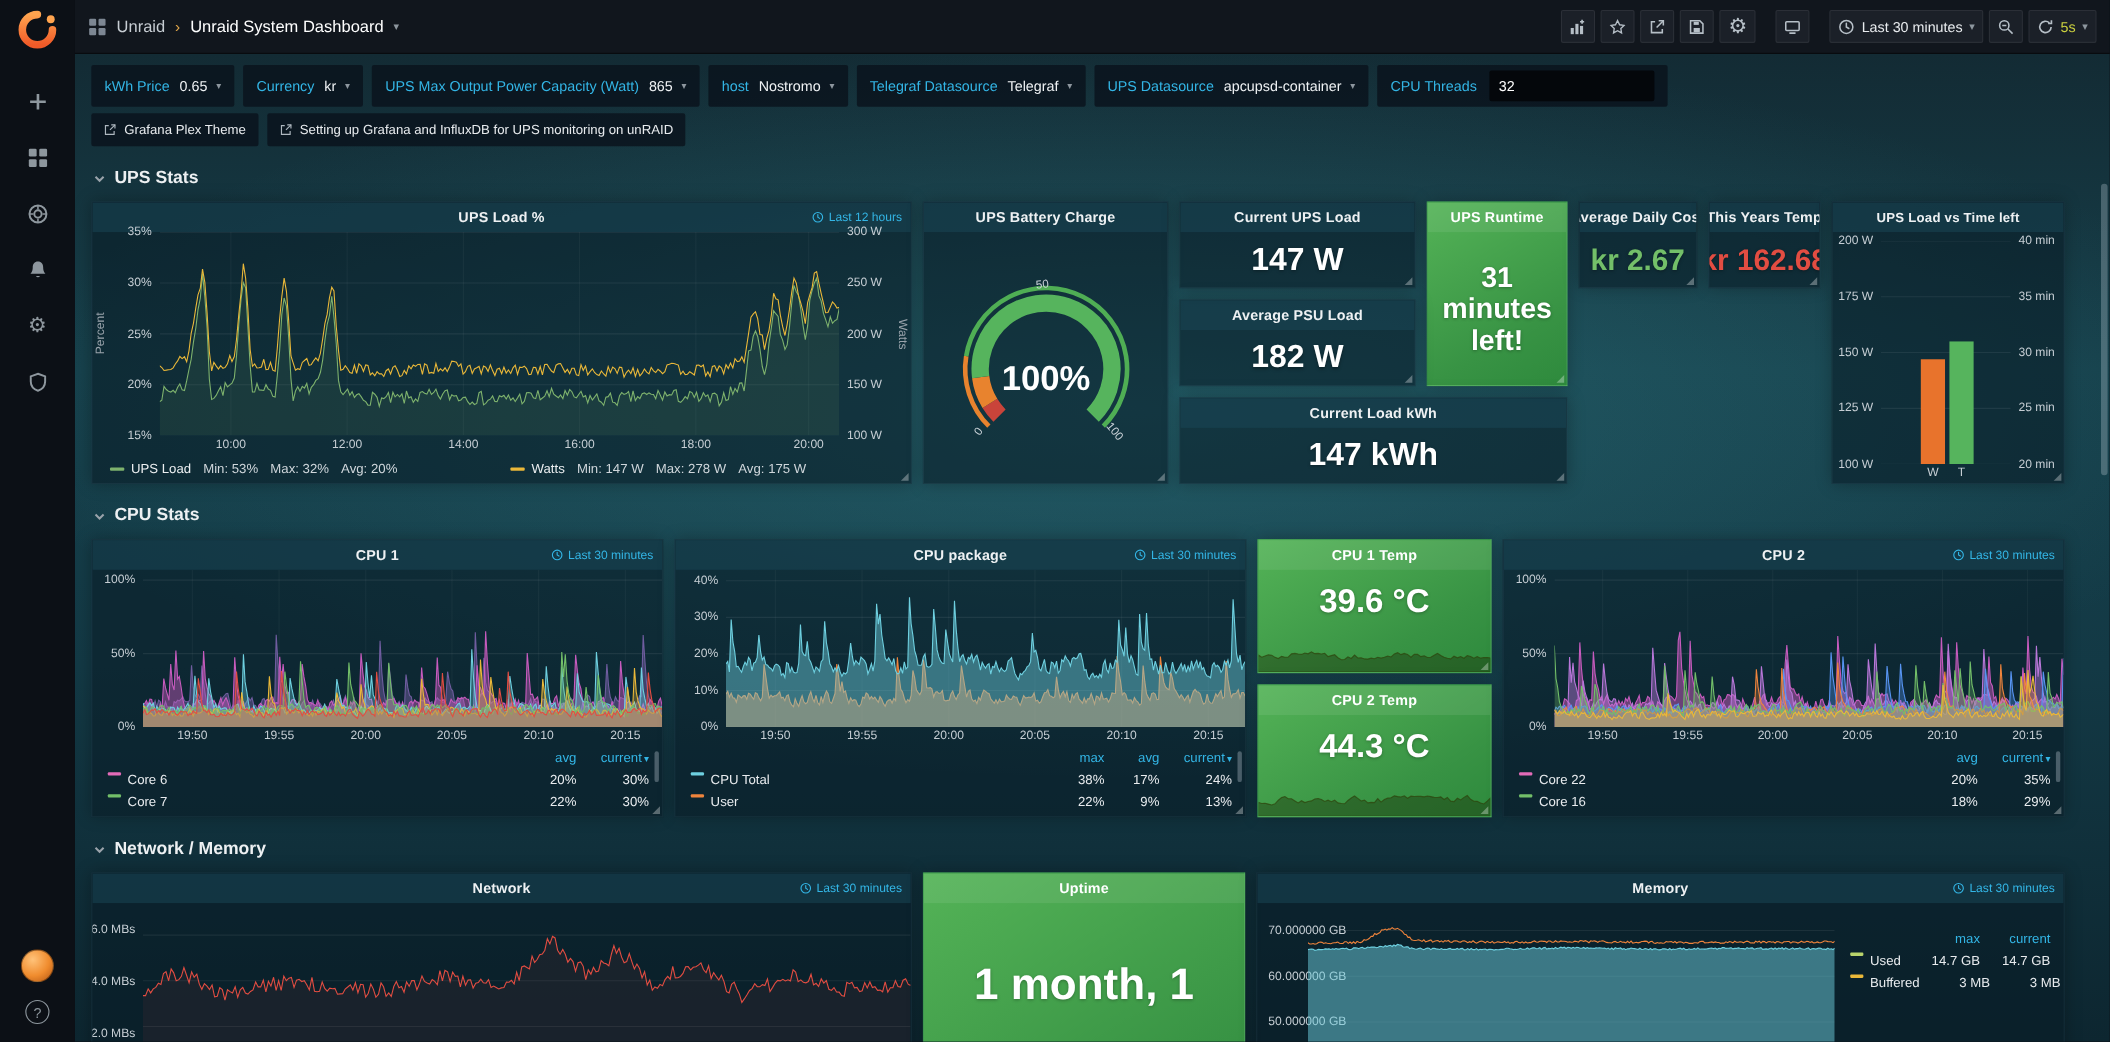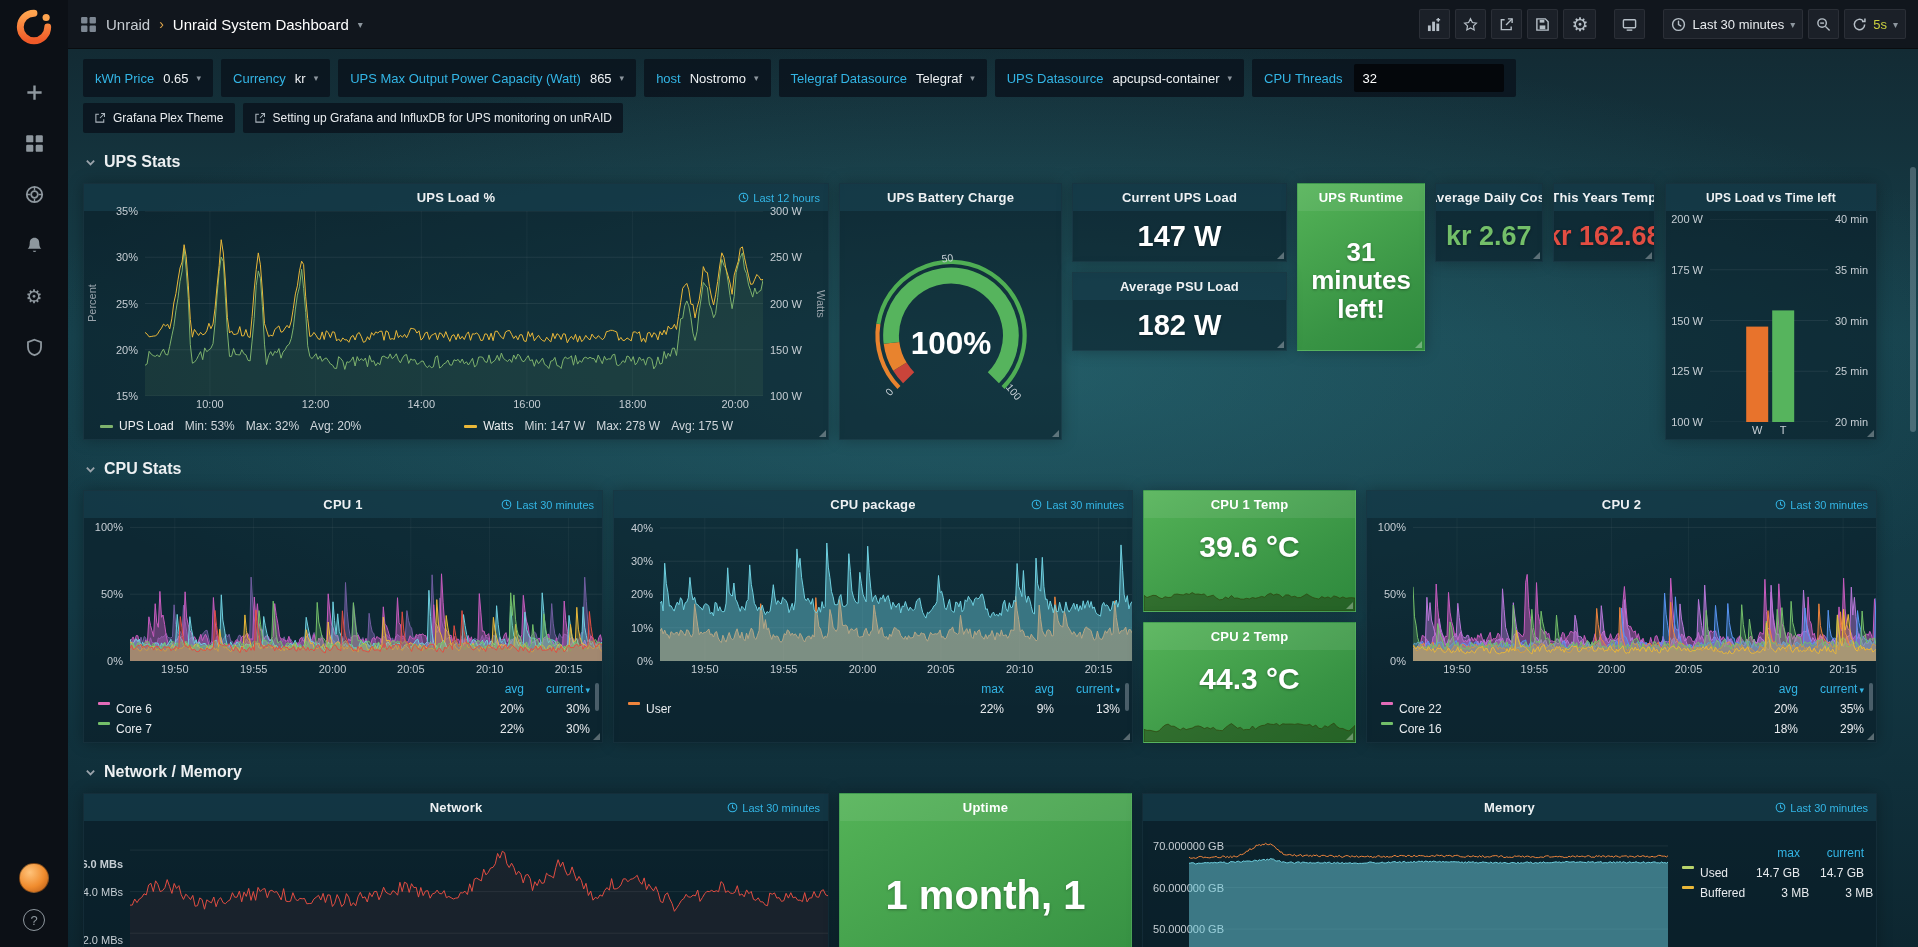--- a/index.html
+++ b/index.html
@@ -470,20 +470,26 @@
           <div class="panel-header">
               <span class="panel-title">UPS Runtime</span>
             </div>
           <div class="gvalue">31 minutes left!</div>
         </div>
         <div class="panel" style="grid-area:2/1/3/2">
           <div class="panel-header">
               <span class="panel-title">Average PSU Load</span>
             </div>
           <div class="sval">182 W</div>
+        </div>
+        <div class="panel" style="grid-area:3/1/4/3">
+          <div class="panel-header">
+              <span class="panel-title">Current Load kWh</span>
+            </div>
+          <div class="sval">147 kWh</div>
         </div>
       </div>
 
       <div class="costs">
         <div class="panel">
           <div class="panel-header">
               <span class="panel-title">Average Daily Cost</span>
             </div>
           <div class="sval" style="font-size: 27px; color: rgb(115, 191, 105);">kr 2.67</div>
         </div>
@@ -663,20 +669,29 @@
         </div>
         <div class="legend-table cols3 scrollable">
           <div class="lt-row lt-head">
             <span class="lt-name"></span>
             <span class="lt-col">max</span>
             <span class="lt-col">avg</span>
             <span class="lt-col sort">current</span>
           </div>
           <div class="lt-row">
             <span class="lt-name">
+                <i class="dash" style="background: rgb(110, 208, 224);"></i>
+                <span>CPU Total</span>
+              </span>
+            <span class="lt-col">38%</span>
+            <span class="lt-col">17%</span>
+            <span class="lt-col">24%</span>
+          </div>
+          <div class="lt-row">
+            <span class="lt-name">
                 <i class="dash" style="background: rgb(239, 132, 60);"></i>
                 <span>User</span>
               </span>
             <span class="lt-col">22%</span>
             <span class="lt-col">9%</span>
             <span class="lt-col">13%</span>
           </div>
         </div>
       </div>
 
@@ -793,21 +808,21 @@
           <span class="time-badge">
             <svg viewBox="0 0 16 16" fill="none" stroke="currentColor" stroke-width="1.5">
                 <circle cx="8" cy="8" r="6.3"></circle>
                 <path d="M8 4.5V8l2.4 1.5" stroke-linecap="round"></path>
               </svg>
             <span>Last 30 minutes</span>
           </span>
         </div>
         <div class="chart single short">
           <div class="yaxis yl">
-              <span class="tick" style="top: 37px; font-weight: bold;">6.0 MBs</span>
+              <span class="tick" style="top: 18px;">6.0 MBs</span>
               <span class="tick" style="top: 64.6562px;">4.0 MBs</span>
               <span class="tick" style="top: 113px;">2.0 MBs</span>
             </div>
           <div class="plot"><svg width="698" height="133">
                 <line x1="0" x2="698" y1="29.093750000000007" y2="29.093750000000007" stroke="rgba(255,255,255,0.07)"></line>
                 <line x1="0" x2="698" y1="70.65625" y2="70.65625" stroke="rgba(255,255,255,0.07)"></line>
                 <line x1="0" x2="698" y1="112.21875" y2="112.21875" stroke="rgba(255,255,255,0.07)"></line>
                 <path d="M0.0 84.1L2.3 84.1L4.7 78.0L7.0 81.6L9.3 78.0L11.6 76.6L14.0 72.8L16.3 73.9L18.6 64.0L20.9 62.3L23.3 70.6L25.6 59.8L27.9 63.4L30.2 70.6L32.6 69.6L34.9 66.6L37.2 58.6L39.6 65.6L41.9 72.4L44.2 62.5L46.5 67.4L48.9 64.6L51.2 73.7L53.5 78.4L55.8 73.2L58.2 75.5L60.5 78.6L62.8 74.4L65.1 85.2L67.5 84.7L69.8 76.9L72.1 78.6L74.5 88.2L76.8 78.8L79.1 80.5L81.4 81.8L83.8 76.0L86.1 85.7L88.4 78.9L90.7 76.7L93.1 81.7L95.4 82.7L97.7 80.3L100.0 78.9L102.4 71.7L104.7 76.2L107.0 76.2L109.4 70.1L111.7 80.8L114.0 71.1L116.3 75.4L118.7 67.4L121.0 79.4L123.3 70.5L125.6 79.3L128.0 66.4L130.3 70.5L132.6 68.2L134.9 67.6L137.3 76.7L139.6 70.0L141.9 69.3L144.3 71.3L146.6 70.5L148.9 74.3L151.2 78.9L153.6 67.6L155.9 80.1L158.2 80.6L160.5 80.2L162.9 71.7L165.2 77.5L167.5 80.0L169.8 77.3L172.2 77.8L174.5 77.5L176.8 82.8L179.2 82.5L181.5 82.4L183.8 78.1L186.1 76.3L188.5 74.3L190.8 79.0L193.1 72.4L195.4 81.5L197.8 73.8L200.1 74.2L202.4 85.5L204.7 82.3L207.1 73.6L209.4 78.2L211.7 85.6L214.1 82.8L216.4 72.6L218.7 76.1L221.0 84.8L223.4 81.7L225.7 84.8L228.0 75.8L230.3 71.3L232.7 77.0L235.0 75.8L237.3 81.0L239.6 71.7L242.0 75.7L244.3 70.5L246.6 70.4L249.0 78.8L251.3 73.4L253.6 66.2L255.9 71.2L258.3 72.7L260.6 73.6L262.9 69.6L265.2 71.2L267.6 74.2L269.9 61.3L272.2 70.6L274.5 61.2L276.9 62.5L279.2 71.4L281.5 62.7L283.9 66.6L286.2 66.3L288.5 76.1L290.8 66.5L293.2 74.6L295.5 70.0L297.8 69.7L300.1 77.2L302.5 72.8L304.8 72.2L307.1 69.1L309.4 72.5L311.8 72.8L314.1 69.6L316.4 76.7L318.8 75.4L321.1 76.7L323.4 78.0L325.7 77.1L328.1 76.8L330.4 71.7L332.7 71.9L335.0 70.2L337.4 73.5L339.7 62.8L342.0 70.4L344.3 58.1L346.7 57.1L349.0 58.5L351.3 59.9L353.7 48.2L356.0 53.9L358.3 51.3L360.6 47.0L363.0 46.4L365.3 42.8L367.6 32.4L369.9 37.1L372.3 30.3L374.6 31.7L376.9 42.8L379.2 46.5L381.6 42.2L383.9 46.5L386.2 53.7L388.6 50.2L390.9 53.2L393.2 61.9L395.5 54.2L397.9 53.5L400.2 57.5L402.5 69.6L404.8 60.7L407.2 64.6L409.5 58.3L411.8 62.4L414.1 61.8L416.5 52.2L418.8 54.4L421.1 55.1L423.5 56.9L425.8 46.5L428.1 38.7L430.4 45.7L432.8 41.1L435.1 49.1L437.4 54.2L439.7 53.2L442.1 45.9L444.4 53.2L446.7 59.8L449.0 55.4L451.4 59.4L453.7 68.0L456.0 62.3L458.4 74.5L460.7 70.0L463.0 79.2L465.3 76.3L467.7 77.5L470.0 73.9L472.3 75.2L474.6 69.5L477.0 66.6L479.3 69.2L481.6 57.6L483.9 68.0L486.3 67.8L488.6 66.7L490.9 63.9L493.3 57.9L495.6 57.8L497.9 60.8L500.2 58.4L502.6 57.8L504.9 56.4L507.2 54.3L509.5 60.4L511.9 63.3L514.2 56.9L516.5 68.6L518.8 63.2L521.2 66.9L523.5 69.9L525.8 65.6L528.2 71.4L530.5 80.5L532.8 81.6L535.1 73.8L537.5 71.9L539.8 78.0L542.1 82.6L544.4 90.3L546.8 86.9L549.1 83.3L551.4 79.4L553.7 77.7L556.1 73.3L558.4 76.0L560.7 76.1L563.1 74.1L565.4 74.9L567.7 69.0L570.0 80.4L572.4 76.6L574.7 72.7L577.0 70.3L579.3 70.7L581.7 69.3L584.0 70.8L586.3 69.7L588.6 70.7L591.0 60.6L593.3 62.7L595.6 71.4L598.0 69.8L600.3 72.0L602.6 72.5L604.9 71.3L607.3 64.7L609.6 74.4L611.9 72.9L614.2 75.8L616.6 68.9L618.9 72.7L621.2 70.4L623.5 78.3L625.9 79.4L628.2 76.8L630.5 80.8L632.9 80.9L635.2 84.0L637.5 84.7L639.8 72.0L642.2 73.3L644.5 71.9L646.8 77.1L649.1 76.6L651.5 80.4L653.8 79.7L656.1 72.3L658.4 77.1L660.8 71.7L663.1 76.8L665.4 76.0L667.8 79.3L670.1 79.1L672.4 80.6L674.7 71.6L677.1 80.9L679.4 77.0L681.7 76.9L684.0 70.5L686.4 75.8L688.7 76.3L691.0 70.1L693.3 68.7L695.7 73.9L698.0 74.8L698 133L0 133Z" fill="#e24d42" fill-opacity="0.07" stroke="none"></path>
                 <path d="M0.0 84.1L2.3 84.1L4.7 78.0L7.0 81.6L9.3 78.0L11.6 76.6L14.0 72.8L16.3 73.9L18.6 64.0L20.9 62.3L23.3 70.6L25.6 59.8L27.9 63.4L30.2 70.6L32.6 69.6L34.9 66.6L37.2 58.6L39.6 65.6L41.9 72.4L44.2 62.5L46.5 67.4L48.9 64.6L51.2 73.7L53.5 78.4L55.8 73.2L58.2 75.5L60.5 78.6L62.8 74.4L65.1 85.2L67.5 84.7L69.8 76.9L72.1 78.6L74.5 88.2L76.8 78.8L79.1 80.5L81.4 81.8L83.8 76.0L86.1 85.7L88.4 78.9L90.7 76.7L93.1 81.7L95.4 82.7L97.7 80.3L100.0 78.9L102.4 71.7L104.7 76.2L107.0 76.2L109.4 70.1L111.7 80.8L114.0 71.1L116.3 75.4L118.7 67.4L121.0 79.4L123.3 70.5L125.6 79.3L128.0 66.4L130.3 70.5L132.6 68.2L134.9 67.6L137.3 76.7L139.6 70.0L141.9 69.3L144.3 71.3L146.6 70.5L148.9 74.3L151.2 78.9L153.6 67.6L155.9 80.1L158.2 80.6L160.5 80.2L162.9 71.7L165.2 77.5L167.5 80.0L169.8 77.3L172.2 77.8L174.5 77.5L176.8 82.8L179.2 82.5L181.5 82.4L183.8 78.1L186.1 76.3L188.5 74.3L190.8 79.0L193.1 72.4L195.4 81.5L197.8 73.8L200.1 74.2L202.4 85.5L204.7 82.3L207.1 73.6L209.4 78.2L211.7 85.6L214.1 82.8L216.4 72.6L218.7 76.1L221.0 84.8L223.4 81.7L225.7 84.8L228.0 75.8L230.3 71.3L232.7 77.0L235.0 75.8L237.3 81.0L239.6 71.7L242.0 75.7L244.3 70.5L246.6 70.4L249.0 78.8L251.3 73.4L253.6 66.2L255.9 71.2L258.3 72.7L260.6 73.6L262.9 69.6L265.2 71.2L267.6 74.2L269.9 61.3L272.2 70.6L274.5 61.2L276.9 62.5L279.2 71.4L281.5 62.7L283.9 66.6L286.2 66.3L288.5 76.1L290.8 66.5L293.2 74.6L295.5 70.0L297.8 69.7L300.1 77.2L302.5 72.8L304.8 72.2L307.1 69.1L309.4 72.5L311.8 72.8L314.1 69.6L316.4 76.7L318.8 75.4L321.1 76.7L323.4 78.0L325.7 77.1L328.1 76.8L330.4 71.7L332.7 71.9L335.0 70.2L337.4 73.5L339.7 62.8L342.0 70.4L344.3 58.1L346.7 57.1L349.0 58.5L351.3 59.9L353.7 48.2L356.0 53.9L358.3 51.3L360.6 47.0L363.0 46.4L365.3 42.8L367.6 32.4L369.9 37.1L372.3 30.3L374.6 31.7L376.9 42.8L379.2 46.5L381.6 42.2L383.9 46.5L386.2 53.7L388.6 50.2L390.9 53.2L393.2 61.9L395.5 54.2L397.9 53.5L400.2 57.5L402.5 69.6L404.8 60.7L407.2 64.6L409.5 58.3L411.8 62.4L414.1 61.8L416.5 52.2L418.8 54.4L421.1 55.1L423.5 56.9L425.8 46.5L428.1 38.7L430.4 45.7L432.8 41.1L435.1 49.1L437.4 54.2L439.7 53.2L442.1 45.9L444.4 53.2L446.7 59.8L449.0 55.4L451.4 59.4L453.7 68.0L456.0 62.3L458.4 74.5L460.7 70.0L463.0 79.2L465.3 76.3L467.7 77.5L470.0 73.9L472.3 75.2L474.6 69.5L477.0 66.6L479.3 69.2L481.6 57.6L483.9 68.0L486.3 67.8L488.6 66.7L490.9 63.9L493.3 57.9L495.6 57.8L497.9 60.8L500.2 58.4L502.6 57.8L504.9 56.4L507.2 54.3L509.5 60.4L511.9 63.3L514.2 56.9L516.5 68.6L518.8 63.2L521.2 66.9L523.5 69.9L525.8 65.6L528.2 71.4L530.5 80.5L532.8 81.6L535.1 73.8L537.5 71.9L539.8 78.0L542.1 82.6L544.4 90.3L546.8 86.9L549.1 83.3L551.4 79.4L553.7 77.7L556.1 73.3L558.4 76.0L560.7 76.1L563.1 74.1L565.4 74.9L567.7 69.0L570.0 80.4L572.4 76.6L574.7 72.7L577.0 70.3L579.3 70.7L581.7 69.3L584.0 70.8L586.3 69.7L588.6 70.7L591.0 60.6L593.3 62.7L595.6 71.4L598.0 69.8L600.3 72.0L602.6 72.5L604.9 71.3L607.3 64.7L609.6 74.4L611.9 72.9L614.2 75.8L616.6 68.9L618.9 72.7L621.2 70.4L623.5 78.3L625.9 79.4L628.2 76.8L630.5 80.8L632.9 80.9L635.2 84.0L637.5 84.7L639.8 72.0L642.2 73.3L644.5 71.9L646.8 77.1L649.1 76.6L651.5 80.4L653.8 79.7L656.1 72.3L658.4 77.1L660.8 71.7L663.1 76.8L665.4 76.0L667.8 79.3L670.1 79.1L672.4 80.6L674.7 71.6L677.1 80.9L679.4 77.0L681.7 76.9L684.0 70.5L686.4 75.8L688.7 76.3L691.0 70.1L693.3 68.7L695.7 73.9L698.0 74.8" fill="none" stroke="#e24d42" stroke-width="1"></path>
               </svg></div>

